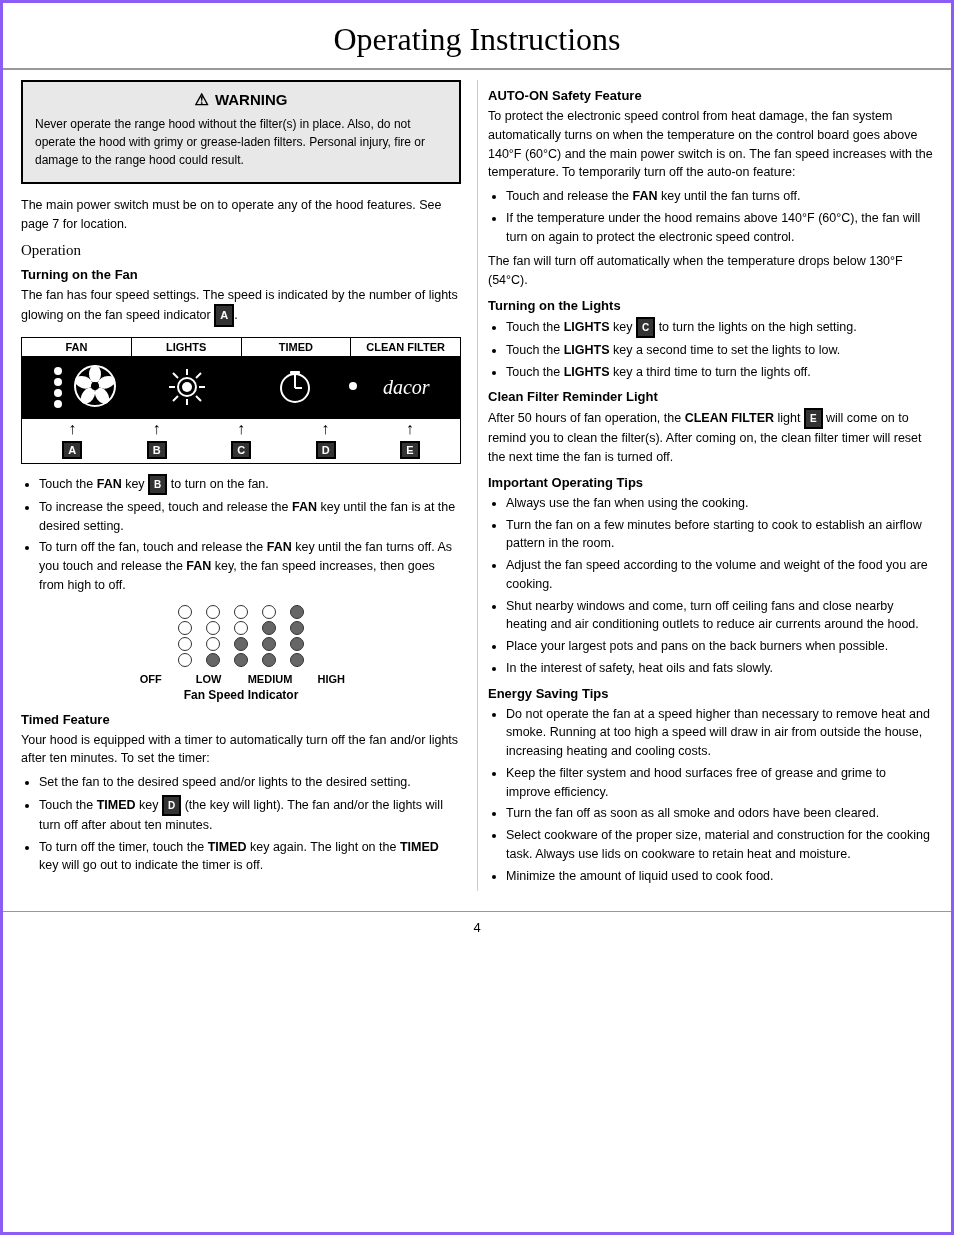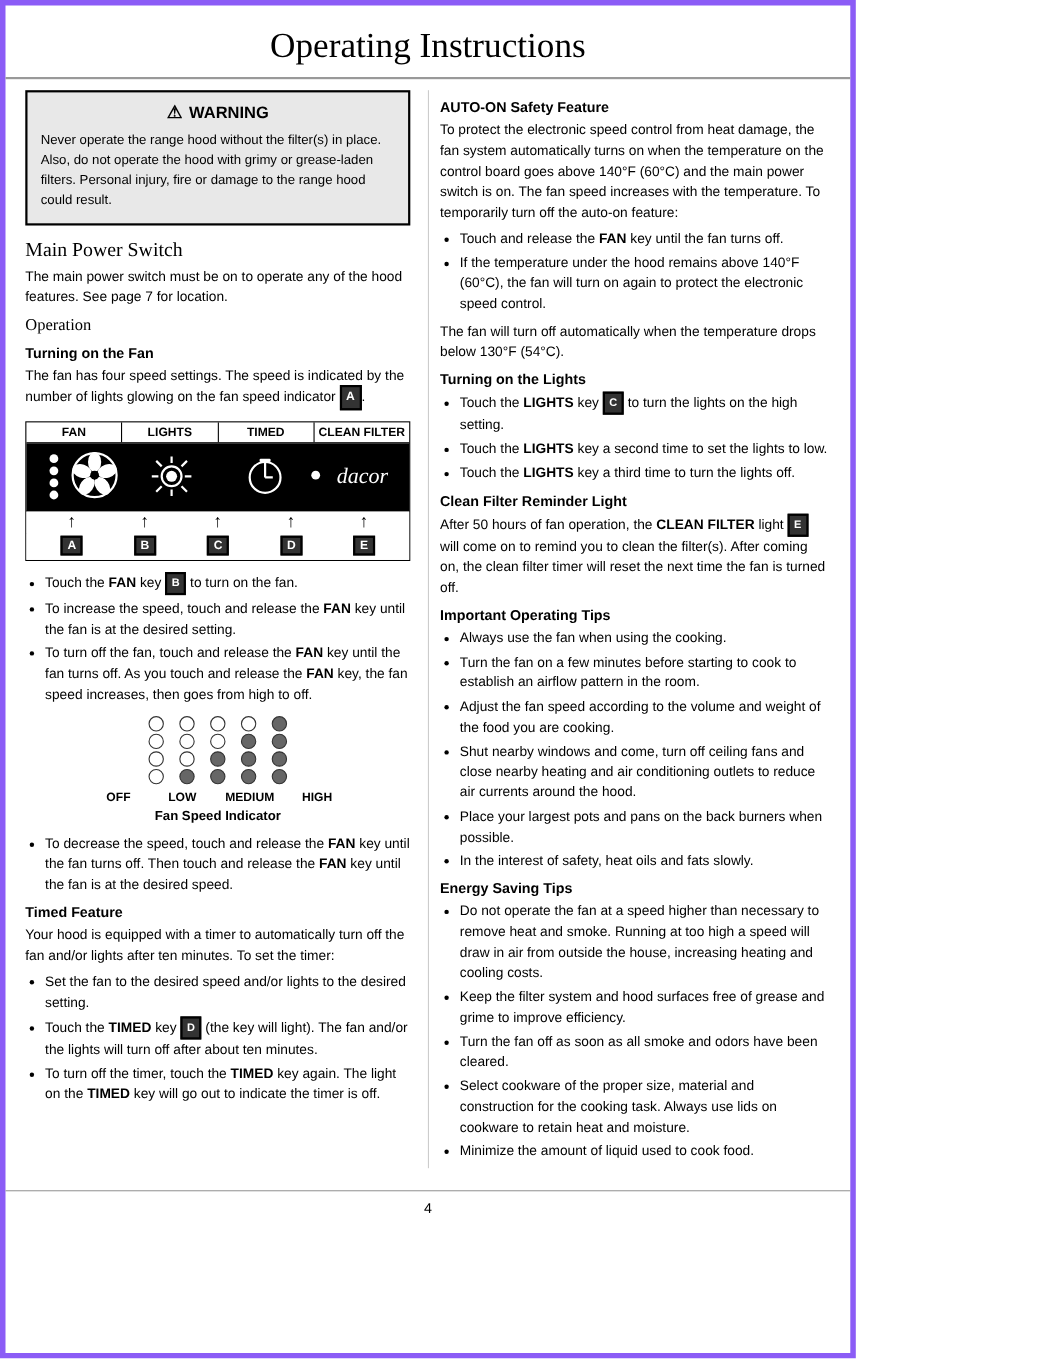--- a/index.html
+++ b/index.html
@@ -5,24 +5,24 @@
     * { box-sizing: border-box; margin: 0; padding: 0; }
     body {
       font-family: Arial, Helvetica, sans-serif;
       font-size: 13px;
       background: #fff;
       color: #000;
       width: 954px;
       min-height: 1235px;
     }
     .page {
-      width: 778px;
+      width: 954px;
       min-height: 1235px;
       background: #fff;
-      border: 5px solid #8b5cf6;
+      border: 3px solid #8b5cf6;
       padding: 0;
     }
     .page-title {
       text-align: center;
       font-size: 32px;
       font-weight: normal;
       font-family: Georgia, serif;
       padding: 18px 0 10px 0;
       border-bottom: 2px solid #999;
       margin-bottom: 10px;
@@ -243,21 +243,20 @@
     <div class="left-col">
 
       <div class="warning-box">
         <div class="warning-title">
           <span class="warning-icon">⚠</span>
           <span>WARNING</span>
         </div>
         <p class="warning-text">Never operate the range hood without the filter(s) in place. Also, do not operate the hood with grimy or grease-laden filters. Personal injury, fire or damage to the range hood could result.</p>
       </div>
 
-      <div class="section-title-large">Main Power Switch</div>
       <p>The main power switch must be on to operate any of the hood features. See page 7 for location.</p>
 
       <div class="section-title-medium">Operation</div>
       <div class="section-heading">Turning on the Fan</div>
       <p>
         <span>The fan has four speed settings. The speed is indicated by the number of lights glowing on the fan speed indicator</span>
         <span class="indicator-box">A</span>.
       </p>
 
       <div class="controls-outer">
@@ -390,25 +389,20 @@
         </div>
         <div class="speed-labels">
           <div class="speed-label-item">OFF</div>
           <div class="speed-label-item">LOW</div>
           <div class="speed-label-item">MEDIUM</div>
           <div class="speed-label-item">HIGH</div>
         </div>
         <div class="speed-indicator-title">Fan Speed Indicator</div>
       </div>
 
-      <ul>
-        <li>
-          To decrease the speed, touch and release the <span class="bold">FAN</span> key until the fan turns off. Then touch and release the <span class="bold">FAN</span> key until the fan is at the desired speed.
-        </li>
-      </ul>
 
       <div class="section-heading">Timed Feature</div>
       <p>Your hood is equipped with a timer to automatically turn off the fan and/or lights after ten minutes. To set the timer:</p>
       <ul>
         <li>Set the fan to the desired speed and/or lights to the desired setting.</li>
         <li>
           Touch the <span class="bold">TIMED</span> key <span class="indicator-box" style="font-size:10px;">D</span> (the key will light). The fan and/or the lights will turn off after about ten minutes.
         </li>
         <li>
           To turn off the timer, touch the <span class="bold">TIMED</span> key again. The light on the <span class="bold">TIMED</span> key will go out to indicate the timer is off.

